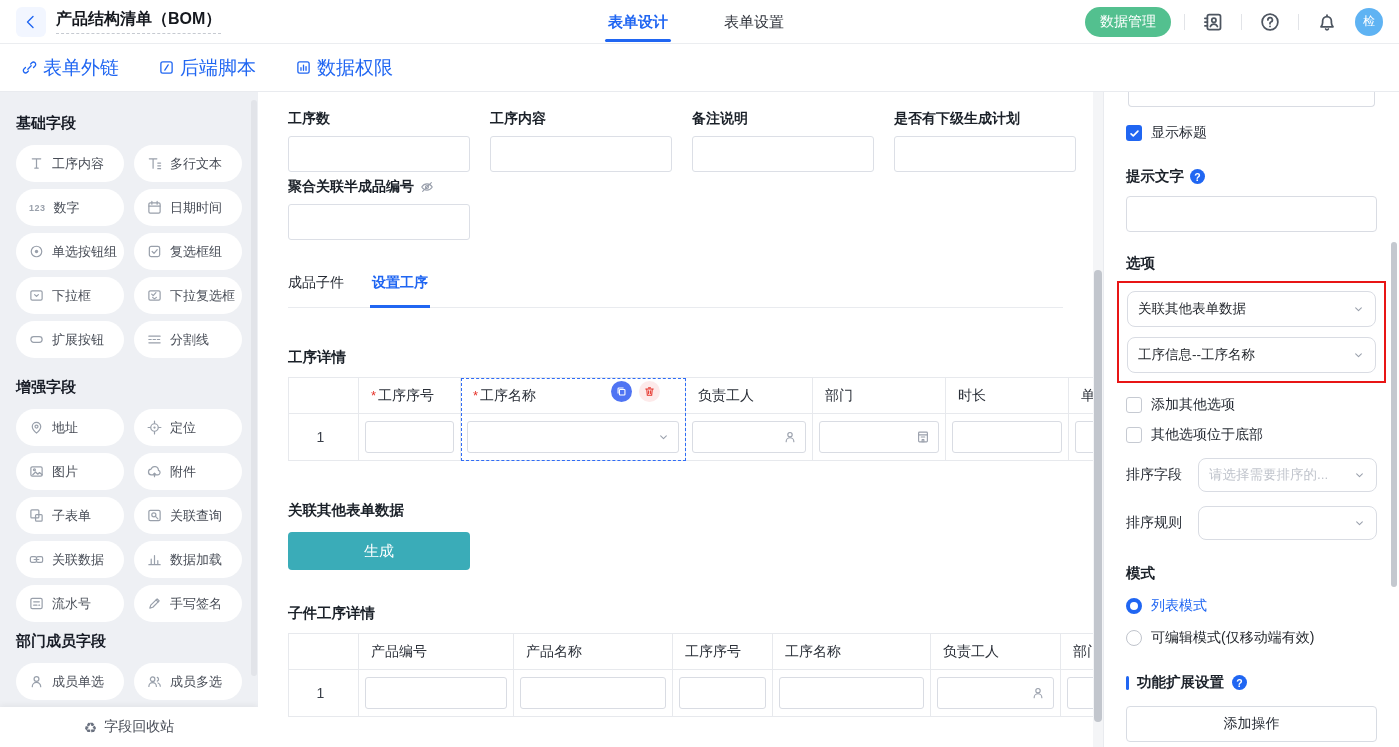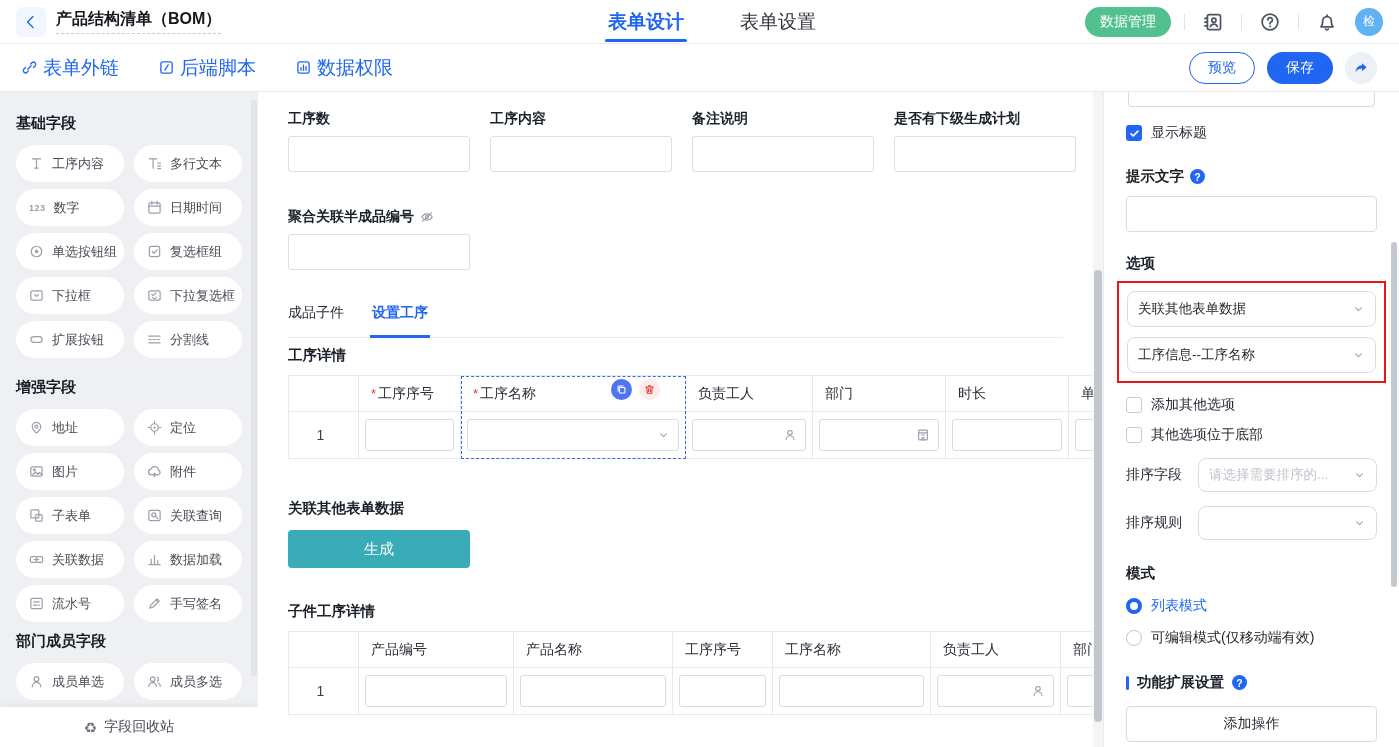--- a/index.html
+++ b/index.html
@@ -5,21 +5,21 @@
   * { margin:0; padding:0; box-sizing:border-box; }
   html,body { width:1399px; height:747px; overflow:hidden; }
   body { font-family:"Liberation Sans","DejaVu Sans",sans-serif; font-size:14px; color:#1f2329; background:#fff; }
   .app { width:1399px; height:747px; display:flex; flex-direction:column; position:relative; }
 
   
   .header { height:44px; background:#fff; border-bottom:1px solid #ebedf0; display:flex; align-items:center; padding:0 16px; position:relative; flex:none; z-index:5; }
   .back-btn { width:30px; height:30px; border-radius:6px; background:#f2f6ff; display:flex; align-items:center; justify-content:center; cursor:pointer; }
   .form-title { margin-left:10px; font-size:16px; font-weight:700; color:#15181e; border-bottom:1px dashed #c6cad1; padding-bottom:3px; }
   .header-tabs { position:absolute; left:608px; top:0; height:44px; display:flex; align-items:center; gap:56px; }
-  .htab { font-size:19px; color:#30343c; height:40px; display:flex; align-items:center; position:relative; cursor:pointer; }
+  .htab { font-size:15px; color:#30343c; height:40px; display:flex; align-items:center; position:relative; cursor:pointer; }
   .htab.active { color:#2066f2; font-weight:600; }
   .htab.active::after { content:""; position:absolute; left:-3px; right:-3px; bottom:0; height:3px; background:#2066f2; border-radius:2px; }
   .header-right { margin-left:auto; display:flex; align-items:center; gap:13px; }
   .pill-green { height:30px; border-radius:15px; background:#53c08f; color:#fff; font-size:14px; padding:0 15px; display:flex; align-items:center; border:none; cursor:pointer; }
   .hdr-div { width:1px; height:16px; background:#e2e4e8; }
   .hicon { width:30px; height:30px; display:flex; align-items:center; justify-content:center; cursor:pointer; }
   .avatar { width:28px; height:28px; border-radius:50%; background:#5fb3f3; color:#fff; font-size:12px; display:flex; align-items:center; justify-content:center; cursor:pointer; }
 
   
   .toolbar { height:48px; background:#fff; border-bottom:1px solid #e9ebef; display:flex; align-items:center; padding:0 22px; flex:none; }
@@ -45,21 +45,21 @@
   
   .canvas { flex:1; background:#fff; position:relative; padding:18px 0 0 30px; overflow:hidden; min-width:0; }
   .fld-row { display:flex; gap:20px; }
   .fld { width:182px; }
   .fld-label { font-size:14px; font-weight:600; color:#1b2129; margin-bottom:8px; display:flex; align-items:center; gap:6px; }
   .fld-input { height:36px; border:1px solid #dcdfe6; border-radius:3px; background:#fff; }
   .canvas-tabs { margin-top:34px; display:flex; gap:28px; border-bottom:1px solid #e9ebef; height:34px; margin-right:0; }
   .ctab { font-size:14px; color:#272c35; position:relative; cursor:pointer; padding-bottom:14px; }
   .ctab.active { color:#2066f2; font-weight:600; }
   .ctab.active::after { content:""; position:absolute; left:-2px; right:-2px; bottom:-1px; height:3px; background:#2066f2; }
-  .sec-label { margin-top:8px; font-size:14.5px; font-weight:700; color:#1b2129; }
+  .sec-label { margin-top:40px; font-size:14.5px; font-weight:700; color:#1b2129; }
   .tbl { margin-top:10px; position:relative; border:1px solid #e7e9ed; border-right:none; width:870px; }
   .trow { display:flex; }
   .trow.hd .tcell { height:36px; font-size:14px; color:#2a2f38; display:flex; align-items:center; padding-left:12px; }
   .trow.bd .tcell { height:46px; display:flex; align-items:center; padding:0 6px; }
   .tcell { border-right:1px solid #e7e9ed; flex:none; background:#fff; }
   .trow.hd .tcell { border-bottom:1px solid #e7e9ed; }
   .rowno { justify-content:center !important; padding-left:0 !important; color:#3a3f49; }
   .cin { height:32px; border:1px solid #d9dce3; border-radius:3px; background:#fff; width:100%; display:flex; align-items:center; justify-content:flex-end; padding-right:8px; }
   .req { color:#e5332a; margin-right:2px; font-size:13px; }
   .sel-overlay { position:absolute; left:172px; top:0; width:225px; height:83px; border:1.5px dashed #2f6cf6; pointer-events:none; }
@@ -170,29 +170,20 @@
       </svg>
       <span>后端脚本</span>
     </div>
     <div class="tb-link">
       <svg class="bic" width="15" height="15" viewBox="0 0 16 16">
         <rect x="2" y="2" width="12" height="12" rx="2"></rect>
           <path d="M5.3 11V8.2M8 11V5.4M10.7 11V7"></path>
       </svg>
       <span>数据权限</span>
     </div>
-    <div class="toolbar-right">
-      <button class="btn-preview">预览</button>
-      <button class="btn-save">保存</button>
-      <button class="btn-share">
-        <svg width="16" height="16" viewBox="0 0 16 16">
-          <path d="M9 3.2l4.6 4L9 11.2V8.6C5.8 8.6 4 9.8 2.6 12.2c.3-4 2.4-6.6 6.4-7V3.2z" fill="#2066f2"></path>
-        </svg>
-      </button>
-    </div>
   </div>
 
   <div class="body">
 
     <div class="sidebar">
       <div class="side-sec-title">基础字段</div>
       <div class="pill-grid">
         <div class="fpill">
           <svg class="sic" width="15" height="15" viewBox="0 0 16 16">
               <path d="M3.5 3h9M8 3v10M6.2 13h3.6"></path>
@@ -380,21 +371,21 @@
         <div class="fld">
           <div class="fld-label">备注说明</div>
           <div class="fld-input"></div>
         </div>
         <div class="fld">
           <div class="fld-label">是否有下级生成计划</div>
           <div class="fld-input"></div>
         </div>
       </div>
 
-      <div class="fld" style="margin-top:36px;text-align:center;">
+      <div class="fld" style="margin-top:6px;text-align:center;">
         <div class="fld-label">
           <span>聚合关联半成品编号</span>
           <svg class="gic" width="14" height="14" viewBox="0 0 16 16">
             <path d="M2 8s2.2-3.6 6-3.6S14 8 14 8s-2.2 3.6-6 3.6S2 8 2 8z"></path>
               <circle cx="8" cy="8" r="1.7"></circle>
               <path d="M3 13L13 3"></path>
           </svg>
         </div>
         <div class="fld-input"></div>
       </div>

